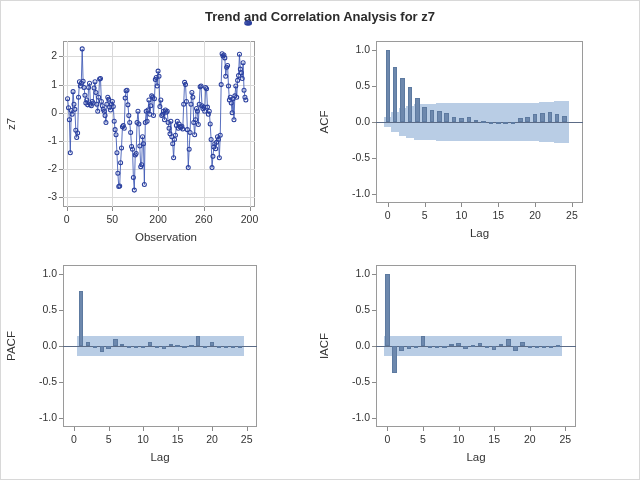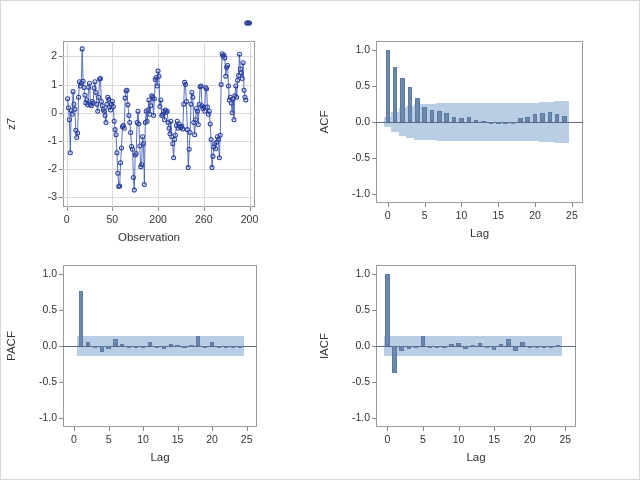--- a/index.html
+++ b/index.html
@@ -34,20 +34,21 @@
   .band{position:absolute;background:#b9cde5;}
   .bar{position:absolute;background:#6d88ad;border:1px solid #5d7a a0;border:1px solid #5d7aa0;box-sizing:border-box;}
   svg.series{position:absolute;left:0;top:0;overflow:visible;}
   .sline{stroke:#3c57b4;stroke-width:0.9;fill:none;opacity:.95;}
   .smark{stroke:#2a3f9e;stroke-width:1.05;fill:none;}
 </style>
 </head>
 <body>
 
 <div id="frame">
+  <div id="title">Trend and Correlation Analysis for z7</div>
 
   <div class="panel" id="p-series" style="left: 0px; top: 22px; width: 319px; height: 228px;">
       <div class="plotarea" style="left: 62px; top: 18px; width: 192px; height: 166px;"></div>
       <div class="gridv" style="left: 65.6571px; top: 18px; height: 166px;"></div>
       <div class="gridv" style="left: 111.371px; top: 18px; height: 166px;"></div>
       <div class="gridv" style="left: 157.086px; top: 18px; height: 166px;"></div>
       <div class="gridv" style="left: 202.8px; top: 18px; height: 166px;"></div>
       <div class="gridv" style="left: 248.514px; top: 18px; height: 166px;"></div>
       <div class="gridh" style="top: 33.4746px; left: 62px; width: 192px;"></div>
       <div class="gridh" style="top: 61.6102px; left: 62px; width: 192px;"></div>
@@ -273,21 +274,21 @@
       <div class="tick" style="left: 58px; top: 61.6102px; width: 4px; height: 1px;"></div>
       <div class="ticklabel" style="left: 22px; top: 54.6102px; width: 34px; text-align: right;">1</div>
       <div class="tick" style="left: 58px; top: 89.7458px; width: 4px; height: 1px;"></div>
       <div class="ticklabel" style="left: 22px; top: 82.7458px; width: 34px; text-align: right;">0</div>
       <div class="tick" style="left: 58px; top: 117.881px; width: 4px; height: 1px;"></div>
       <div class="ticklabel" style="left: 22px; top: 110.881px; width: 34px; text-align: right;">-1</div>
       <div class="tick" style="left: 58px; top: 146.017px; width: 4px; height: 1px;"></div>
       <div class="ticklabel" style="left: 22px; top: 139.017px; width: 34px; text-align: right;">-2</div>
       <div class="tick" style="left: 58px; top: 174.153px; width: 4px; height: 1px;"></div>
       <div class="ticklabel" style="left: 22px; top: 167.153px; width: 34px; text-align: right;">-3</div>
-      <div class="xlab" style="left: 52px; top: 208px; width: 192px;">Observation</div>
+      <div class="xlab" style="left: 69px; top: 208px; width: 192px;">Observation</div>
       <div class="ylab" style="left: 16px; top: 101px; transform: rotate(-90deg) translate(-50%, -100%);">z7</div>
     </div>
   <div class="panel" id="p-acf" style="left: 319px; top: 22px; width: 319px; height: 228px;">
       <div class="plotarea" style="left: 56px; top: 18px; width: 207px; height: 162px;"></div>
       <div class="band" style="left: 64.1032px; top: 93.9375px; width: 7.96655px; height: 10.125px; background: rgb(185, 205, 229);"></div>
       <div class="band" style="left: 71.4698px; top: 89.0196px; width: 7.96655px; height: 19.9607px; background: rgb(185, 205, 229);"></div>
       <div class="band" style="left: 78.8363px; top: 85.2589px; width: 7.96655px; height: 27.4821px; background: rgb(185, 205, 229);"></div>
       <div class="band" style="left: 86.2028px; top: 82.9446px; width: 7.96655px; height: 32.1107px; background: rgb(185, 205, 229);"></div>
       <div class="band" style="left: 93.5694px; top: 81.3536px; width: 7.96655px; height: 35.2929px; background: rgb(185, 205, 229);"></div>
       <div class="band" style="left: 100.936px; top: 80.775px; width: 7.96655px; height: 36.45px; background: rgb(185, 205, 229);"></div>

